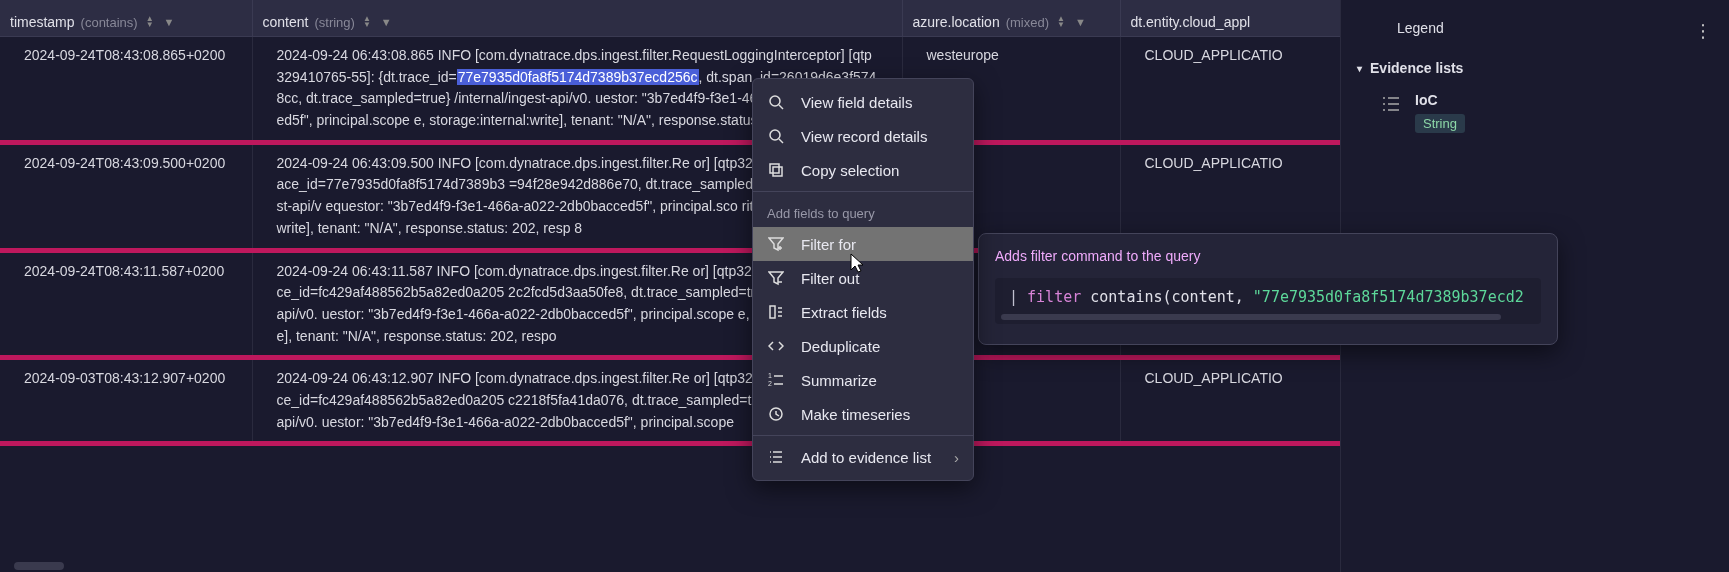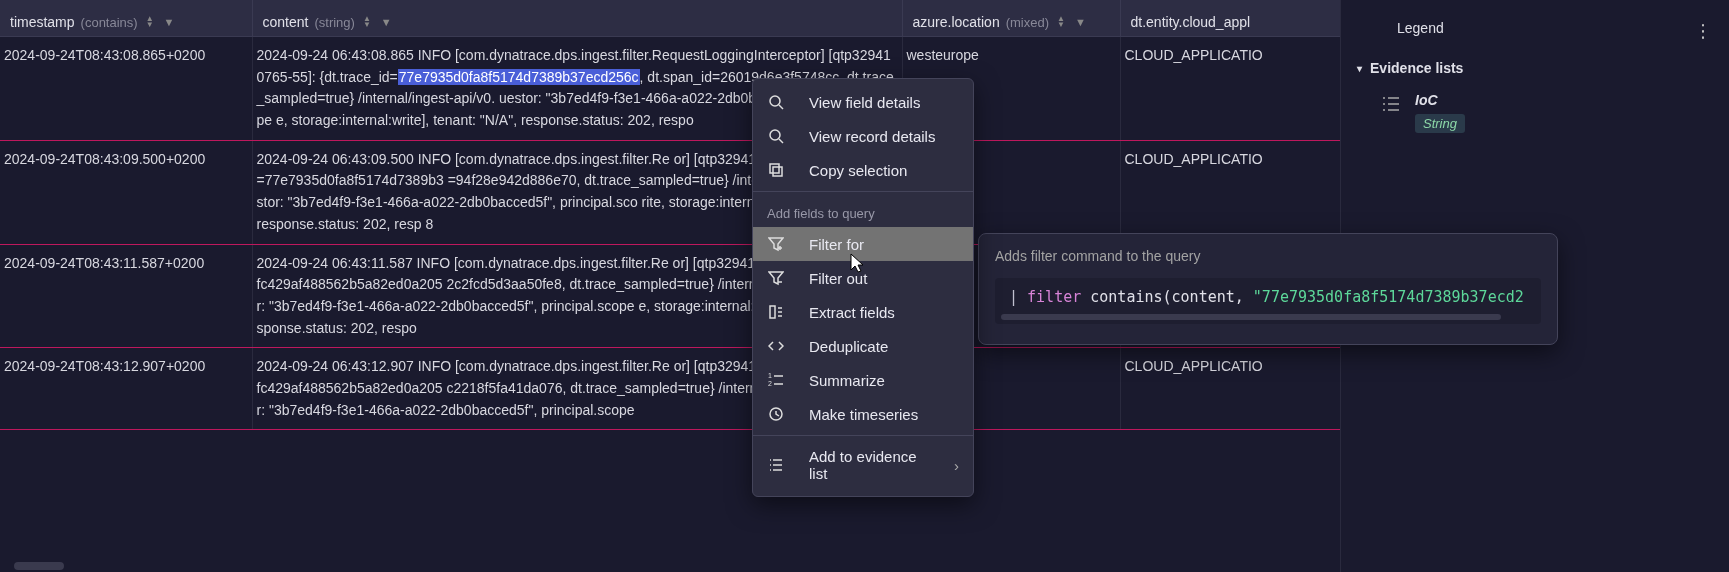--- a/index.html
+++ b/index.html
@@ -48,22 +48,22 @@
   .col-timestamp { width: 252px; }
   .col-content { width: 650px; }
   .col-location { width: 218px; }
   .col-entity { width: 220px; }
   .th-inner { display: flex; align-items: center; gap: 6px; margin-top: 8px; }
   .col-name { color: #e0e0e8; }
   .col-type { color: #888898; font-size: 13px; }
   .sort-icons { display: flex; flex-direction: column; line-height: 6px; font-size: 8px; color: #888; margin-left: 2px;}
   .menu-chevron { color: #888; font-size: 11px; margin-left: 4px;}
   .data-table tbody td {
-    padding: 8px 4px;
-    border-bottom: 1px solid #be185d;
+    padding: 8px 24px;
+    border-bottom: 5px solid #be185d;
     border-right: 1px solid #2a2a3e;
     vertical-align: top;
     color: #d8d8e0;
     line-height: 1.55;
     overflow: hidden;
   }
   .timestamp-cell { white-space: nowrap; }
   .content-cell { word-break: break-all; }
   .highlight {
     background: #4a5fd8;
@@ -79,21 +79,21 @@
     background: #2d2d40;
     border: 1px solid #44445a;
     border-radius: 6px;
     box-shadow: 0 8px 24px rgba(0,0,0,0.5);
     padding: 6px 0;
     z-index: 100;
   }
   .menu-item {
     display: flex;
     align-items: center;
-    gap: 24px;
+    gap: 16px;
     padding: 8px 14px;
     font-size: 15px;
     color: #e8e8f0;
     cursor: pointer;
     font-weight: 500;
   }
   .menu-item.hover {
     background: #737373;
   }
   .menu-item .icon {
@@ -125,21 +125,21 @@
     top: 233px;
     width: 580px;
     background: #242438;
     border: 1px solid #44445a;
     border-radius: 8px;
     padding: 14px 16px 20px;
     z-index: 99;
     box-shadow: 0 8px 24px rgba(0,0,0,0.5);
   }
   .tooltip-title {
-    color: #a3a3a3;
+    color: #f0abfc;
     font-size: 14px;
     margin-bottom: 14px;
   }
   .code-box {
     background: #1e1e30;
     border-radius: 4px;
     padding: 10px 14px 18px;
     font-family: 'Menlo', 'Consolas', monospace;
     font-size: 15px;
     white-space: nowrap;
@@ -183,21 +183,20 @@
     font-weight: 600;
     margin: 10px 0 8px;
     cursor: pointer;
   }
   .section-head .chev { font-size: 10px; }
   .evidence-block {
     display: flex;
     align-items: flex-start;
     gap: 14px;
     padding: 8px 0 8px 24px;
-    font-style: italic;
   }
   .evidence-icon {
     width: 20px; height: 20px;
     display:flex;align-items:center;justify-content:center;
     color: #aaa;
     margin-top: 2px;
   }
   .evidence-title { font-weight: 600; margin-bottom: 6px; }
   .tag {
     display: inline-block;
@@ -280,21 +279,21 @@
             <td>ope</td>
             <td>CLOUD_APPLICATIO</td>
           </tr>
           <tr>
             <td class="timestamp-cell">2024-09-24T08:43:11.587+0200</td>
             <td class="content-cell"><span>2024-09-24 06:43:11.587 INFO  [com.dynatrace.dps.ingest.filter.Re or] [qtp329410765-50]: {dt.trace_id=fc429af488562b5a82ed0a205 2c2fcd5d3aa50fe8, dt.trace_sampled=true} /internal/ingest-api/v0. uestor: "3b7ed4f9-f3e1-466a-a022-2db0bacced5f", principal.scope e, storage:internal:write], tenant: "N/A", response.status: 202, respo</span></td>
             <td></td>
             <td>CLOUD_APPLICATIO</td>
           </tr>
           <tr>
-            <td class="timestamp-cell">2024-09-24T08:43:12.907+0200</td>
+            <td class="timestamp-cell">2024-09-03T08:43:12.907+0200</td>
             <td class="content-cell"><span>2024-09-24 06:43:12.907 INFO  [com.dynatrace.dps.ingest.filter.Re or] [qtp329410765-55]: {dt.trace_id=fc429af488562b5a82ed0a205 c2218f5fa41da076, dt.trace_sampled=true} /internal/ingest-api/v0. uestor: "3b7ed4f9-f3e1-466a-a022-2db0bacced5f", principal.scope</span></td>
             <td>ope</td>
             <td>CLOUD_APPLICATIO</td>
           </tr>
         </tbody>
     </table>
     <div class="bottom-scroll"></div>
   </div>
 
   <div class="sidebar">

